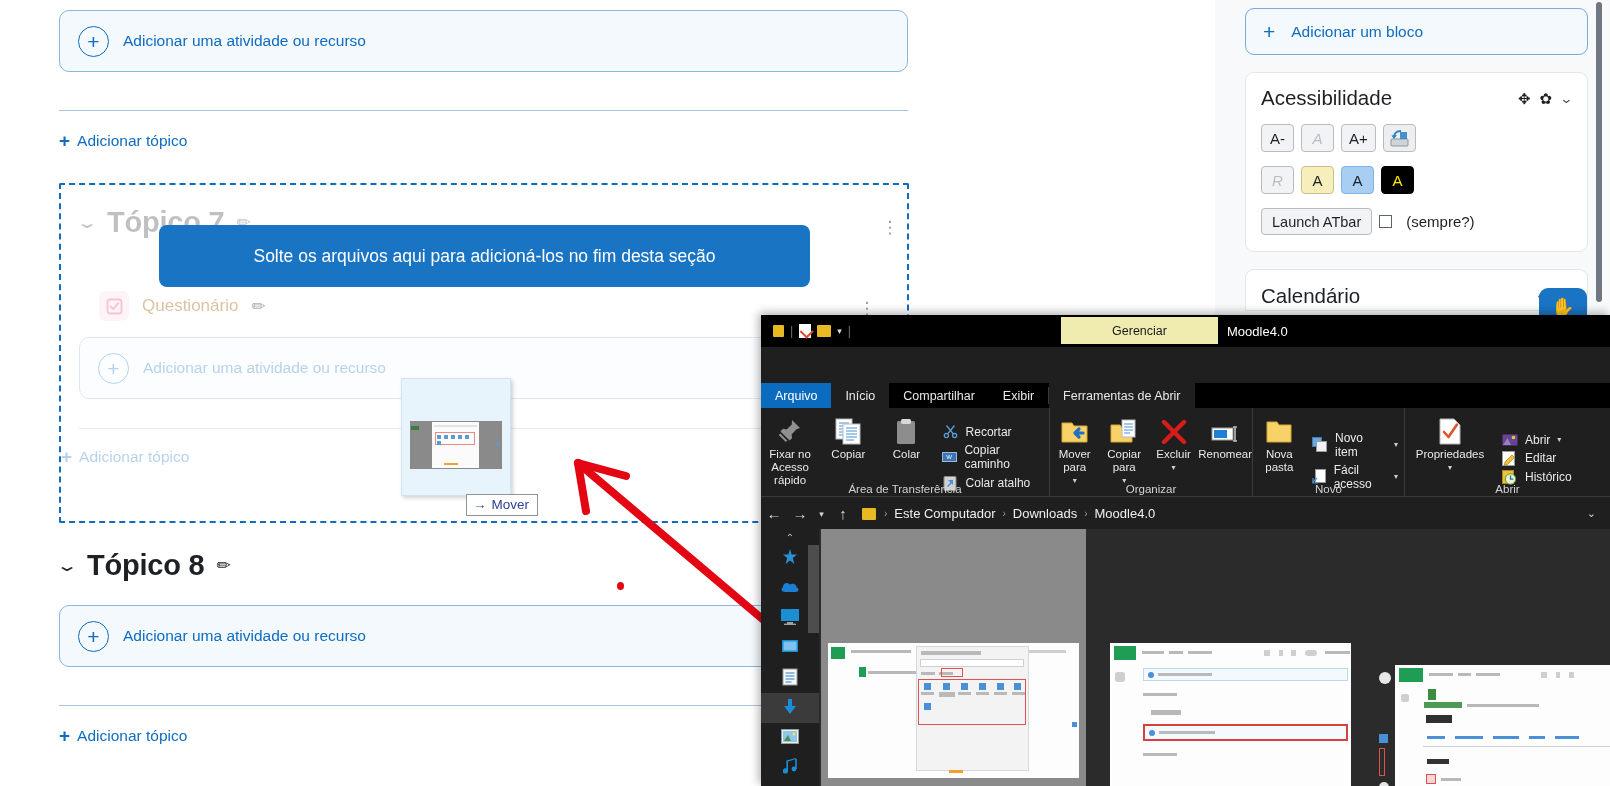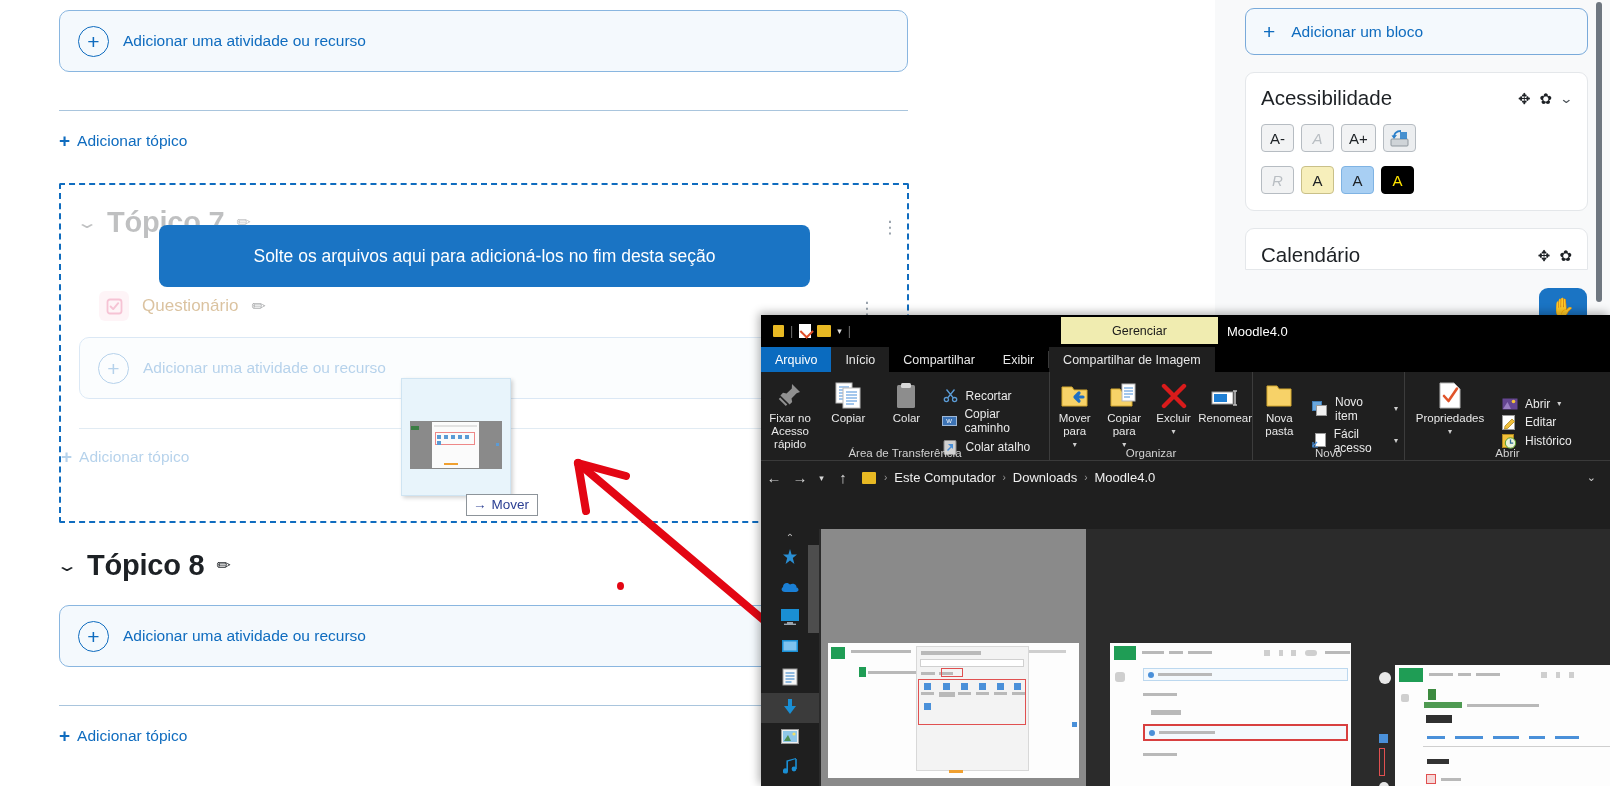--- a/index.html
+++ b/index.html
@@ -186,21 +186,21 @@
     border-left:2px solid #e04f2a;border-bottom:2px solid #e04f2a;transform:rotate(-45deg) translate(0,1px);}
   .qat-caret { font-size:9px; color:#ddd; }
   .ctx-tab {
     position:absolute; left:300px; top:2px; width:157px; height:27px;
     background:#f0ecb0; color:#1a1a1a;
     display:flex; align-items:center; justify-content:center; font-size:12.5px;
   }
   .win-title { position:absolute; left:466px; top:0; height:32px; display:flex; align-items:center;
     font-size:13px; color:#fff; }
 
-  #exp-tabs { height:25px; background:#000; display:flex; align-items:stretch; font-size:12.5px; }
+  #exp-tabs { height:25px; background:#000; display:flex; align-items:stretch; font-size:12.5px;margin-top:36px; }
   .etab { padding:0 14px; display:flex; align-items:center; color:#e8e8e8; }
   .etab.file { background:#0a6bbf; color:#fff; }
   .etab.active { background:#1f1f1f; }
   .etab.ctx { background:#1f1f1f; }
   .tab-div { width:1px; background:#3a3a3a; margin:4px 0; }
 
   #exp-ribbon { height:88px; background:#1f1f1f; display:flex; position:relative; }
   .rgroup { display:flex; position:relative; padding:5px 0 0 0; }
   .rgroup + .rgroup { border-left:1px solid #3c3c3c; }
   .rgroup-label { position:absolute; bottom:1px; left:0; right:0; text-align:center;
@@ -363,20 +363,25 @@
         </span>
       </div>
 
       <div class="at-row">
         <span class="at-btn muted">R</span>
         <span class="at-btn yellow">A</span>
         <span class="at-btn blue">A</span>
         <span class="at-btn black">A</span>
       </div>
 
+      <div class="at-row">
+        <span class="at-btn wide">Launch ATbar</span>
+        <span class="chkbox"></span>
+        <span class="sempre">(sempre?)</span>
+      </div>
     </div>
 
     <div class="calendar-head">
       <div class="block-head">
         <span class="block-title">Calendário</span>
         <span class="block-actions">
           <span class="blk-ico">✥</span>
           <span class="blk-ico">✿</span>
         </span>
       </div>
@@ -446,21 +451,21 @@
       <span>Início</span>
     </div>
     <div class="etab">
       <span>Compartilhar</span>
     </div>
     <div class="etab">
       <span>Exibir</span>
     </div>
     <div class="tab-div"></div>
     <div class="etab ctx">
-      <span>Compartilhar de Imagem</span>
+      <span>Ferramentas de Abrir</span>
     </div>
   </div>
 
   <div id="exp-ribbon">
 
     <div class="rgroup" style="width:288px;">
       <div class="rbig">
         <span class="ico">
           <svg width="24" height="26" viewBox="0 0 24 26">
               <g fill="#909090">

